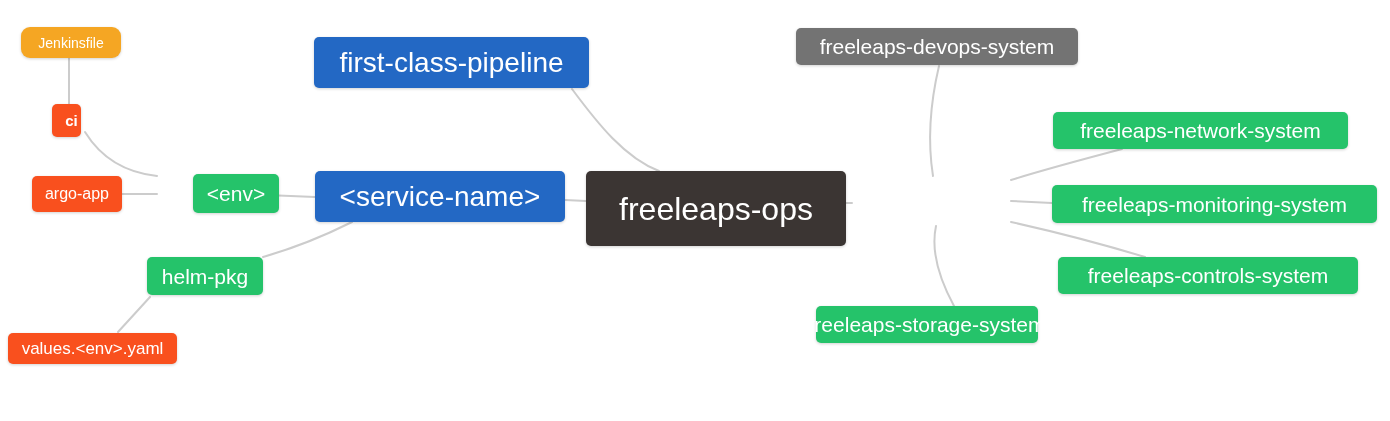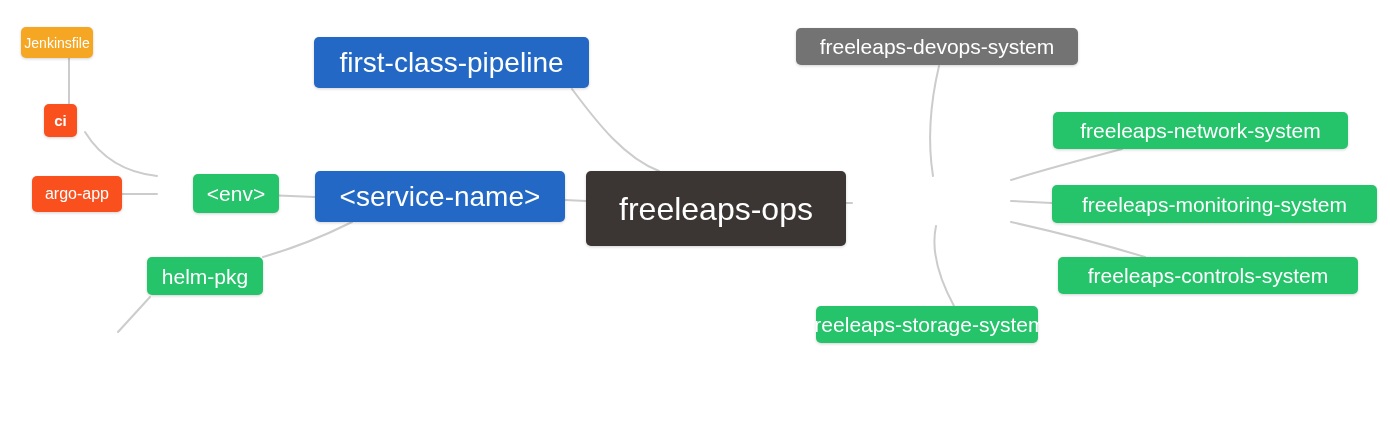--- a/index.html
+++ b/index.html
@@ -63,22 +63,23 @@
       <path d="M1011,201 L1052,203" fill="none" stroke="#cccccc" stroke-width="2" stroke-linecap="round"></path>
       <path d="M1011,222 C1056,232 1102,244 1145,257" fill="none" stroke="#cccccc" stroke-width="2" stroke-linecap="round"></path>
       <path d="M936,226 C930,254 941,282 954,306" fill="none" stroke="#cccccc" stroke-width="2" stroke-linecap="round"></path>
     </svg>
   <div class="nodes">
       <div class="node" style="left: 586px; top: 171px; width: 260px; height: 75px; font-size: 32px; background: rgb(59, 53, 51);">freeleaps-ops</div>
       <div class="node" style="left: 314px; top: 37px; width: 275px; height: 51px; font-size: 28px; background: rgb(35, 104, 196);">first-class-pipeline</div>
       <div class="node" style="left: 315px; top: 171px; width: 250px; height: 51px; font-size: 28px; background: rgb(35, 104, 196);">&lt;service-name&gt;</div>
       <div class="node" style="left: 157px; top: 174px; width: 86px; height: 39px; font-size: 21px; background: rgb(37, 195, 106); margin-left: 36px;">&lt;env&gt;</div>
       <div class="node" style="left: 147px; top: 257px; width: 116px; height: 38px; font-size: 21px; background: rgb(37, 195, 106);">helm-pkg</div>
-      <div class="node" style="left: 44px; top: 104px; width: 33px; height: 33px; font-size: 15px; font-weight: 700; background: rgb(249, 80, 30);">ci</div>
+      <div class="node" style="left: 52px; top: 104px; width: 19px; height: 33px; font-size: 15px; font-weight: 700; background: rgb(249, 80, 30); padding-left: 10px;">ci</div>
       <div class="node" style="left: 32px; top: 176px; width: 90px; height: 36px; font-size: 16px; background: rgb(249, 80, 30);">argo-app</div>
-      <div class="node" style="left: 21px; top: 27px; width: 72px; height: 31px; font-size: 14px; background: rgb(245, 166, 35);">Jenkinsfile</div>
+      <div class="node" style="left: 8px; top: 333px; width: 169px; height: 31px; font-size: 17px; background: rgb(249, 80, 30);">values.&lt;env&gt;.yaml</div>
+      <div class="node" style="left: 21px; top: 27px; width: 100px; height: 31px; font-size: 14px; background: rgb(245, 166, 35); border-radius: 9px;">Jenkinsfile</div>
       <div class="node" style="left: 796px; top: 28px; width: 282px; height: 37px; font-size: 21px; background: #737373;">freeleaps-devops-system</div>
       <div class="node" style="left: 1053px; top: 112px; width: 295px; height: 37px; font-size: 21px; background: rgb(37, 195, 106);">freeleaps-network-system</div>
       <div class="node" style="left: 1052px; top: 185px; width: 325px; height: 38px; font-size: 21px; background: rgb(37, 195, 106);">freeleaps-monitoring-system</div>
       <div class="node" style="left: 1058px; top: 257px; width: 300px; height: 37px; font-size: 21px; background: rgb(37, 195, 106);">freeleaps-controls-system</div>
       <div class="node" style="left: 816px; top: 306px; width: 222px; height: 37px; font-size: 21px; background: rgb(37, 195, 106);">freeleaps-storage-system</div>
     </div>
 </div>
 
 </body></html>

